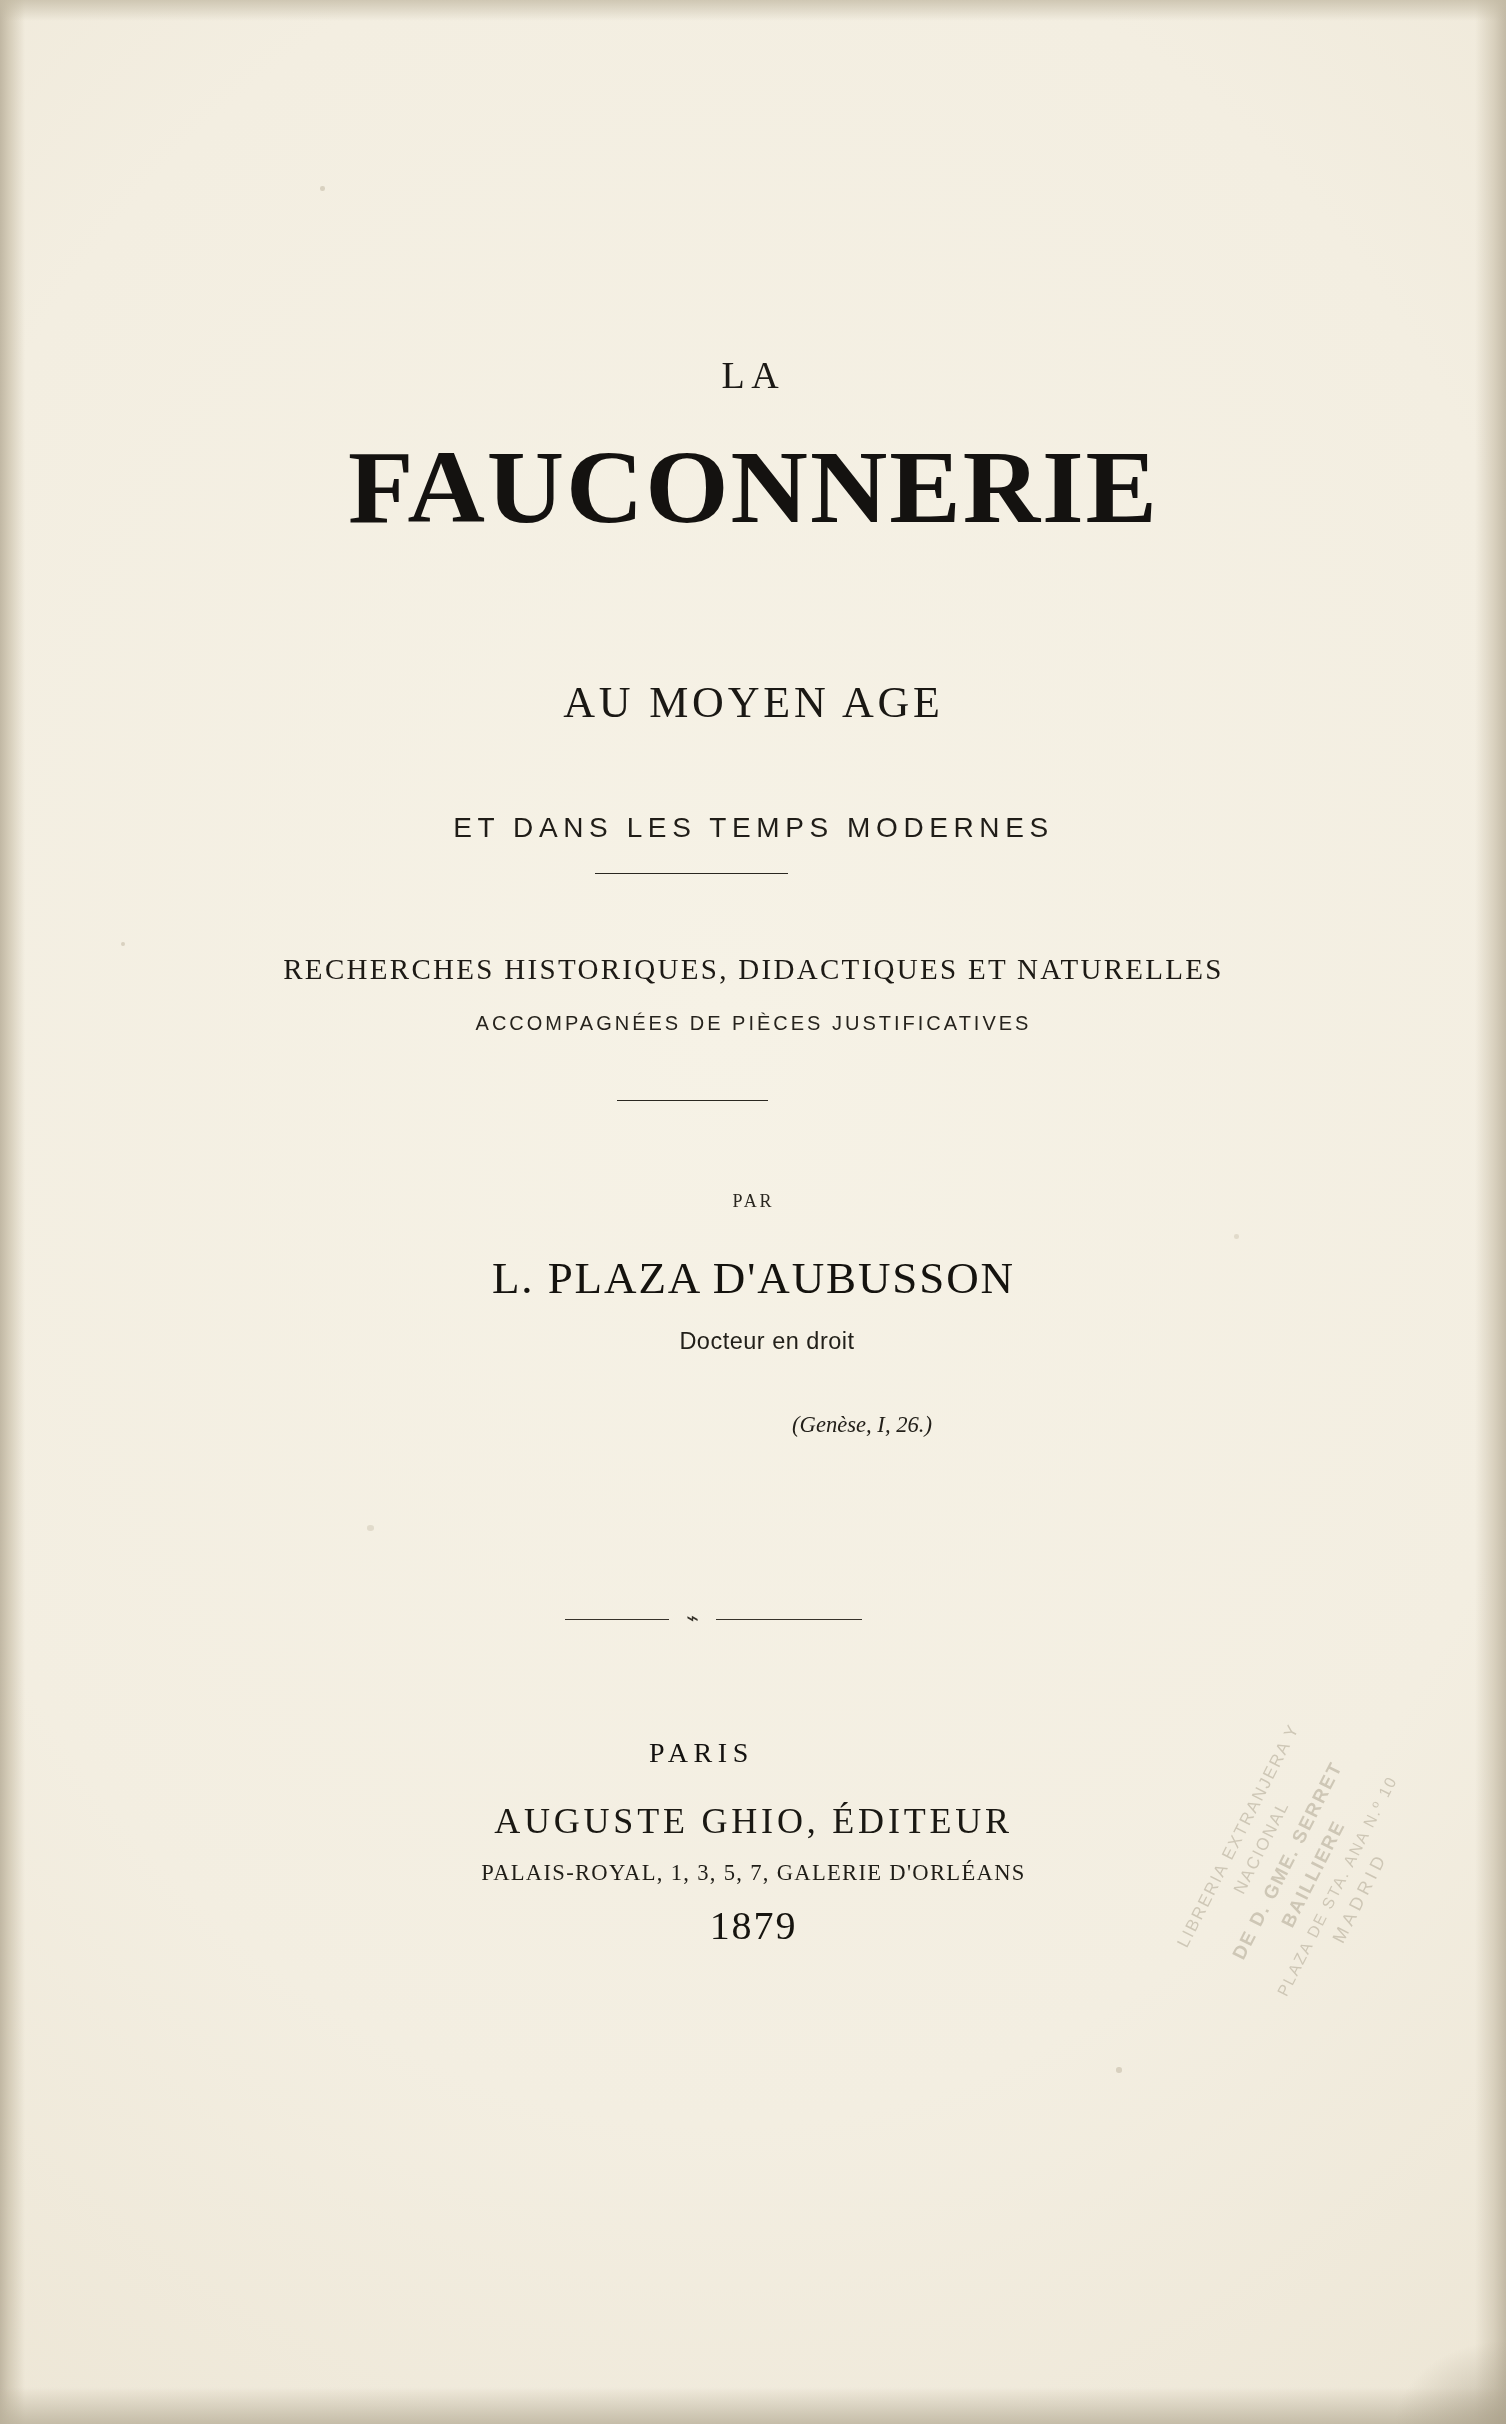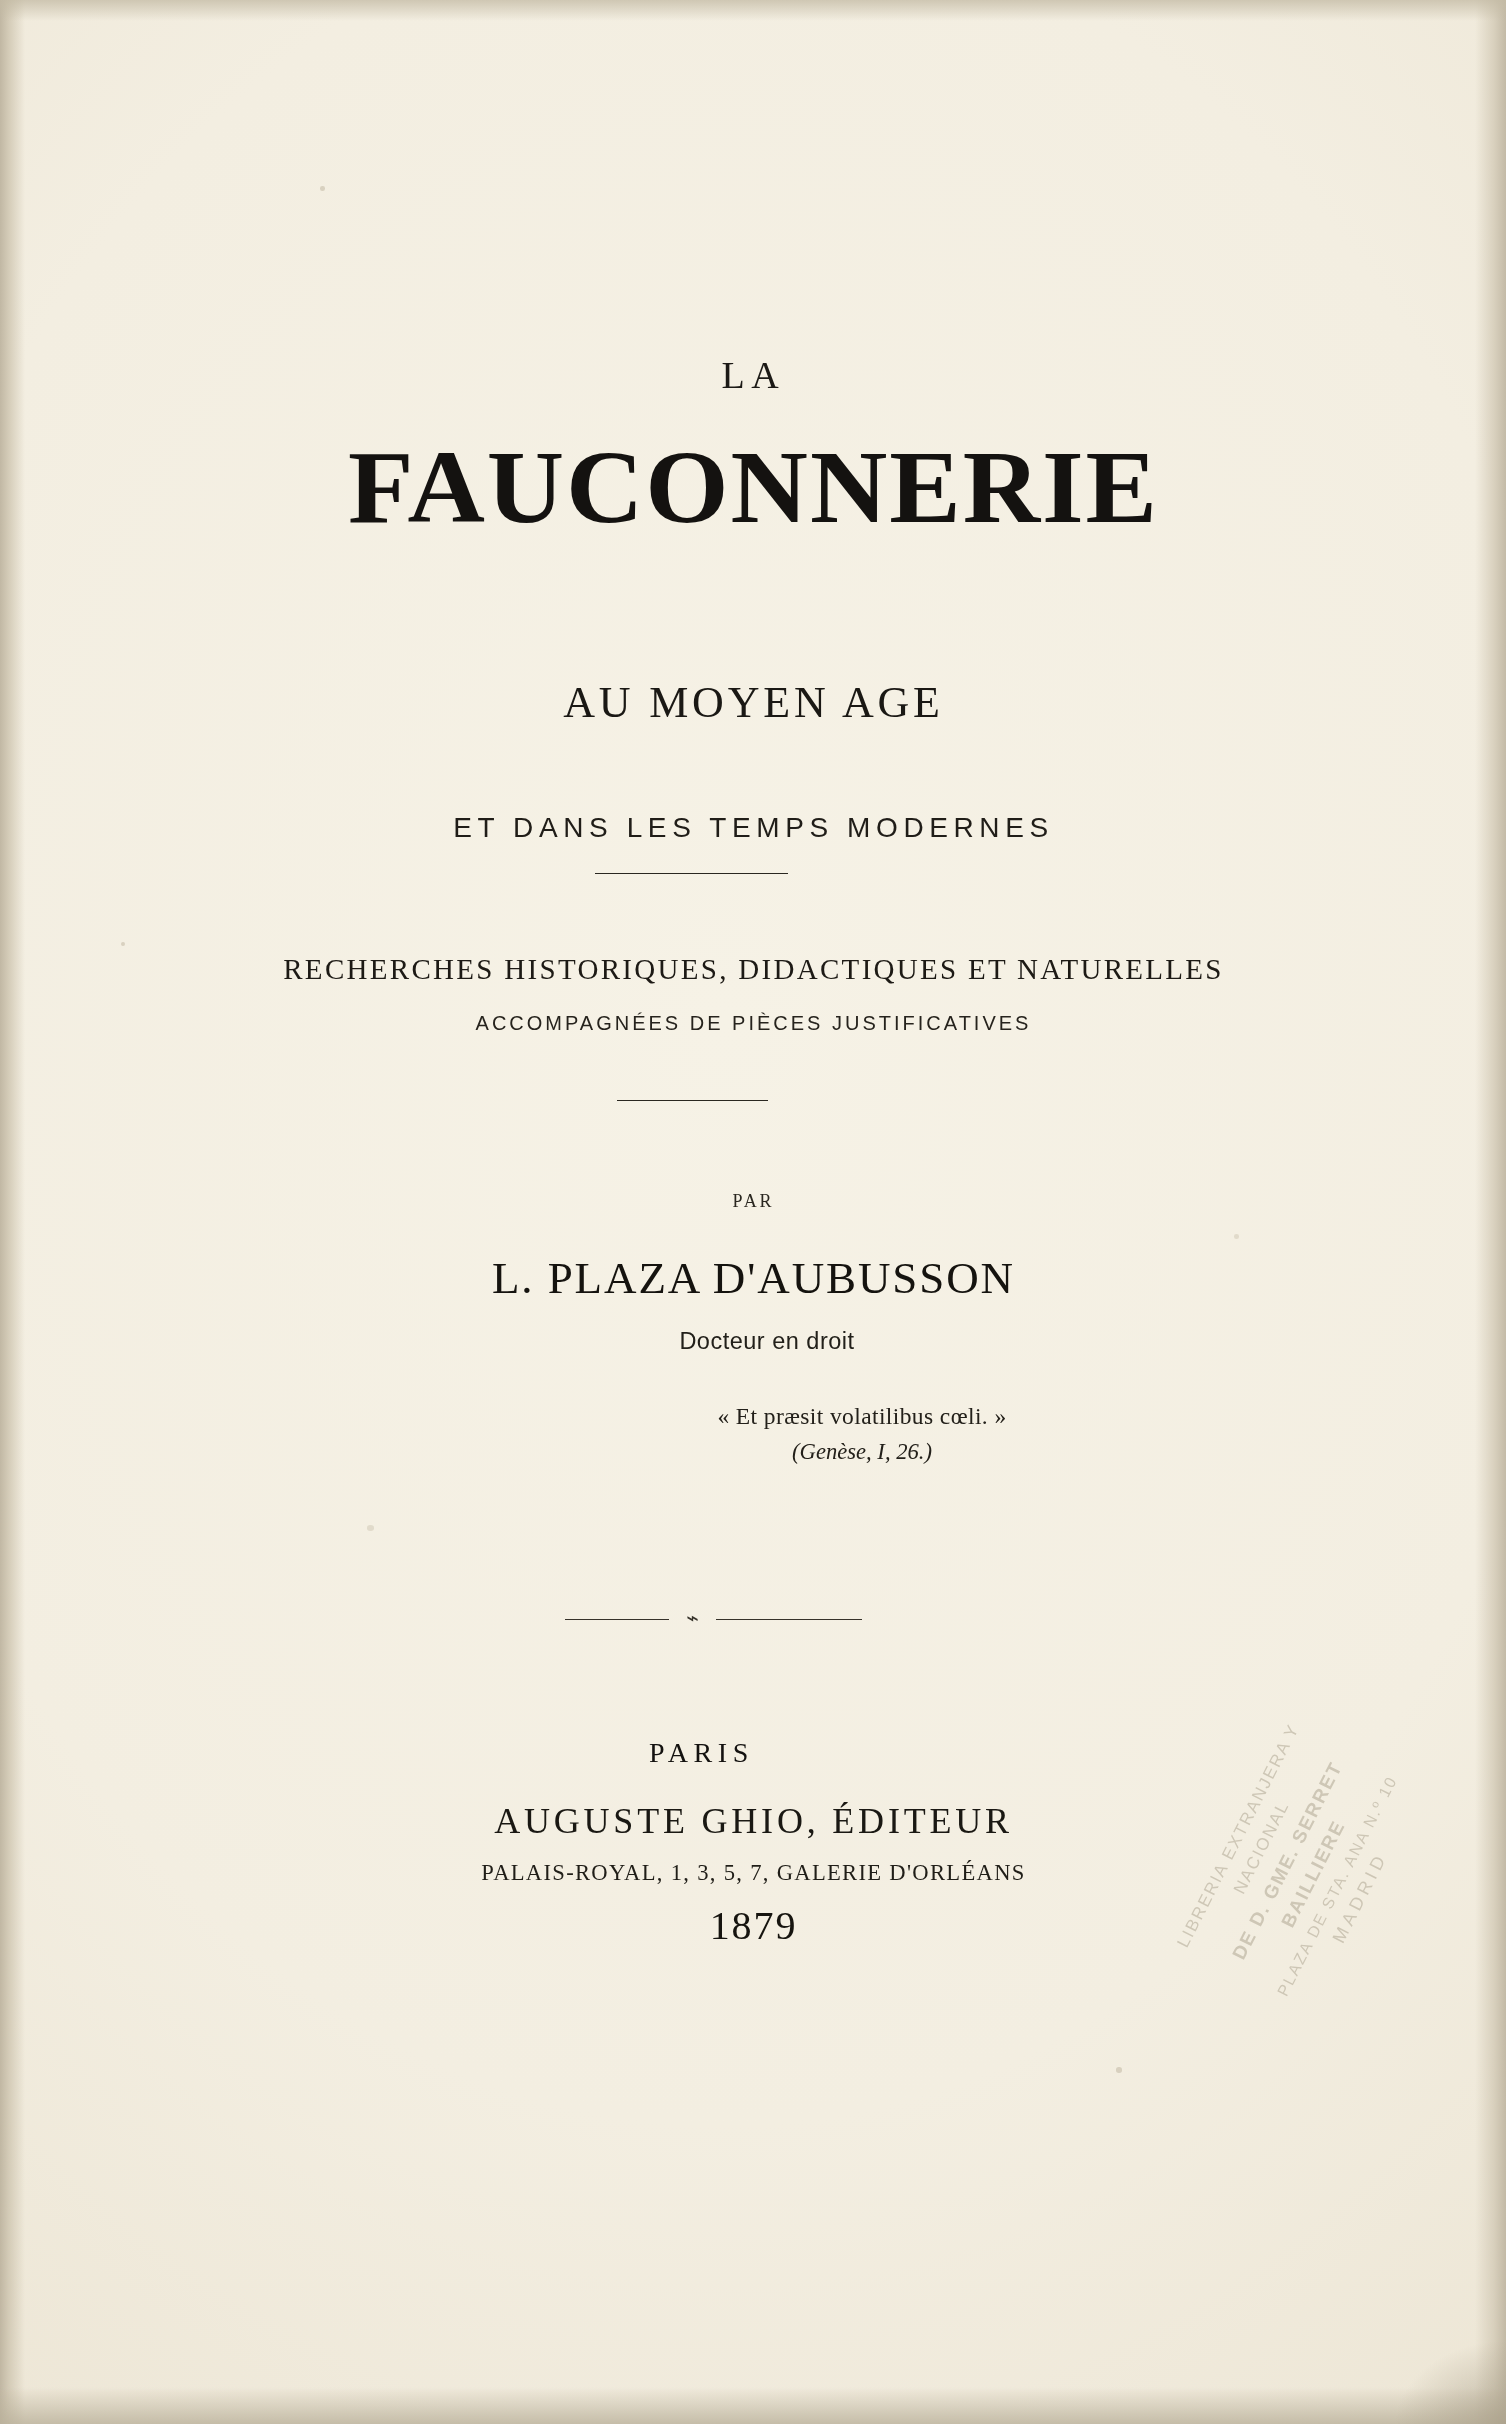--- a/index.html
+++ b/index.html
@@ -308,21 +308,20 @@
 
     <div class="rule-b"></div>
 
     <div class="t-par">PAR</div>
 
     <div class="t-author">L. PLAZA D'AUBUSSON</div>
 
     <div class="t-degree">Docteur en droit</div>
 
     <div class="quote-block">
-      <div class="t-quote">« Et præsit volatilibus cœli. »</div>
       <div class="t-quote-src">(Genèse, I, 26.)</div>
     </div>
 
     <div class="rule-orn">
       <div class="line-l"></div>
       <div class="orn">⌁</div>
       <div class="line-r"></div>
     </div>
 
     <div class="t-city">PARIS</div>

